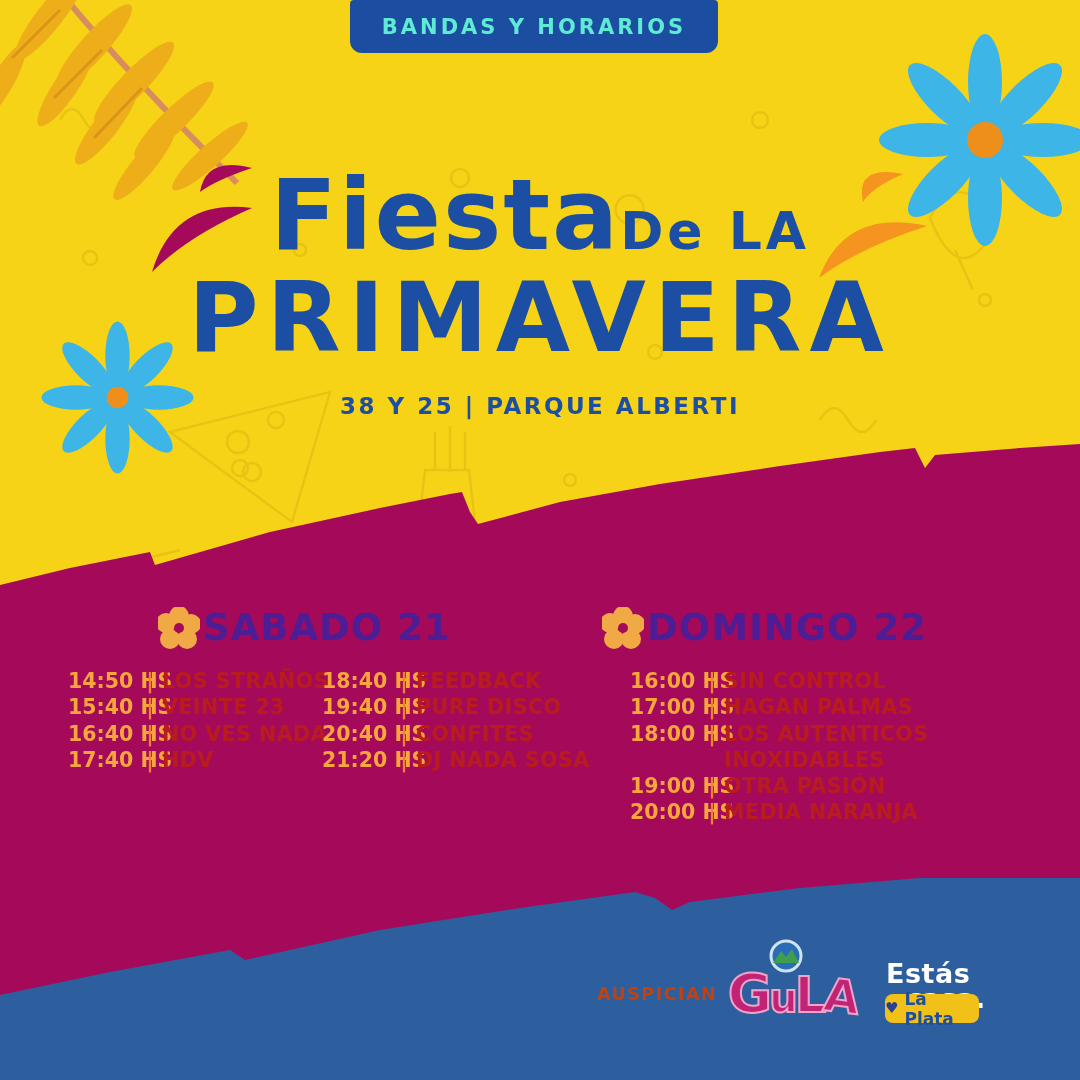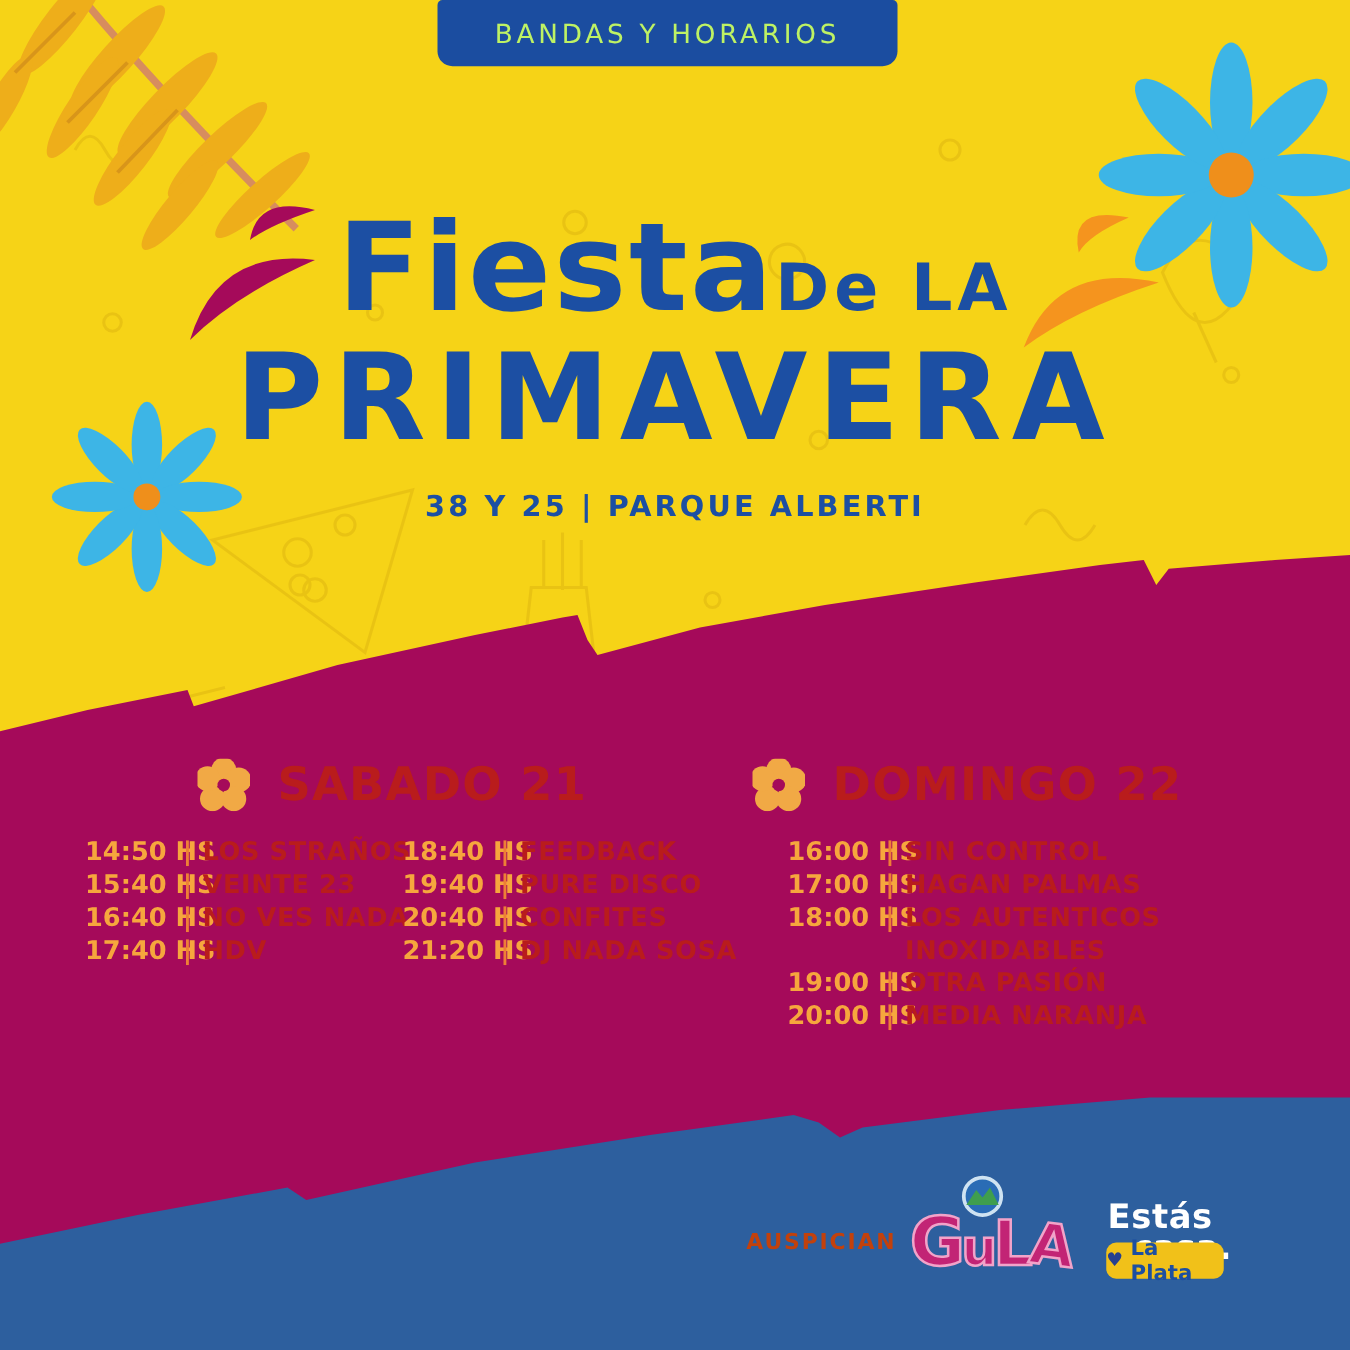--- a/index.html
+++ b/index.html
@@ -11,21 +11,21 @@
   svg { display:block; }
   .abs { position:absolute; }
 
   
   .banner {
     position:absolute; left:350px; top:0; width:368px; height:53px;
     background:#1b4da0; border-radius:4px 4px 12px 12px;
     display:flex; align-items:center; justify-content:center;
   }
   .banner span {
-    color:#bef264; font-weight:400; font-size:21px; letter-spacing:3px;
+    color:#5eead4; font-weight:700; font-size:21px; letter-spacing:3px;
   }
 
   
   .title-row1 {
     position:absolute; left:0; top:158px; width:1080px;
     display:flex; justify-content:center; align-items:baseline; 
     color:#1c4fa3; white-space:nowrap;
   }
   .title-fiesta { font-size:98px; font-weight:800; letter-spacing:2px; }
   .title-dela  { font-size:52px; font-weight:800; letter-spacing:4px; }
@@ -33,22 +33,22 @@
     position:absolute; left:0; top:262px; width:1080px; text-align:center;
     color:#1c4fa3; font-size:96px; font-weight:800; letter-spacing:8px; white-space:nowrap;
   }
   .subtitle {
     position:absolute; left:0; top:393px; width:1080px; text-align:center;
     color:#1c4fa3; font-size:23px; font-weight:700; letter-spacing:2.5px;
   }
 
   
   .day-heading {
-    position:absolute; display:flex; align-items:center; gap:22px;
-    color:#b91c1c; font-size:37px; font-weight:800; letter-spacing:1px; white-space:nowrap;justify-content:flex-end;
+    position:absolute; display:flex; align-items:center; gap:3px;
+    color:#4c1d95; font-size:37px; font-weight:800; letter-spacing:1px; white-space:nowrap;justify-content:flex-end;
   }
   .sched-col { position:absolute; }
   .row {
     display:flex; align-items:baseline; height:26.3px;
     font-size:20.5px; font-weight:700; white-space:nowrap;
   }
   .time { color:#f6a63d; width:78px; }
   .sep  { color:#ee7f36; width:8px; margin-right:8px; text-align:center; }
   .name { color:#b91c1c; letter-spacing:0.5px; }
   .row.cont { padding-left:94px; }

